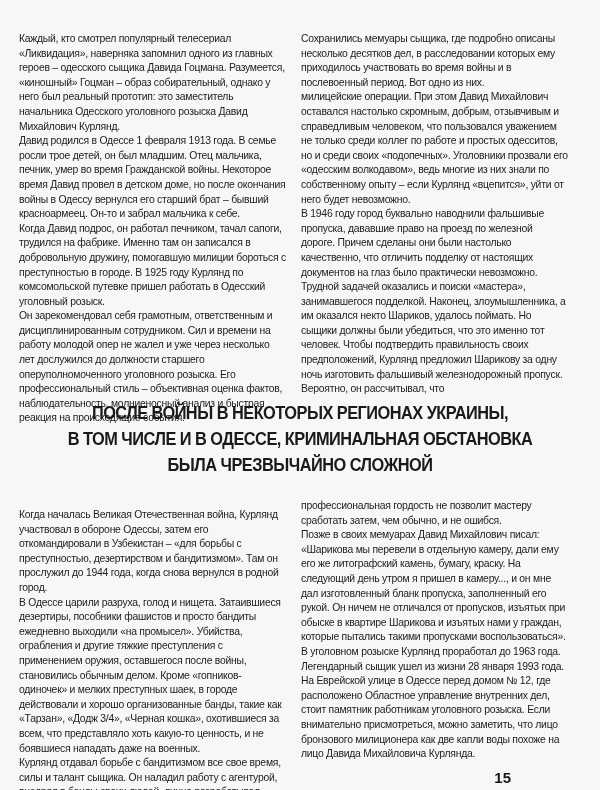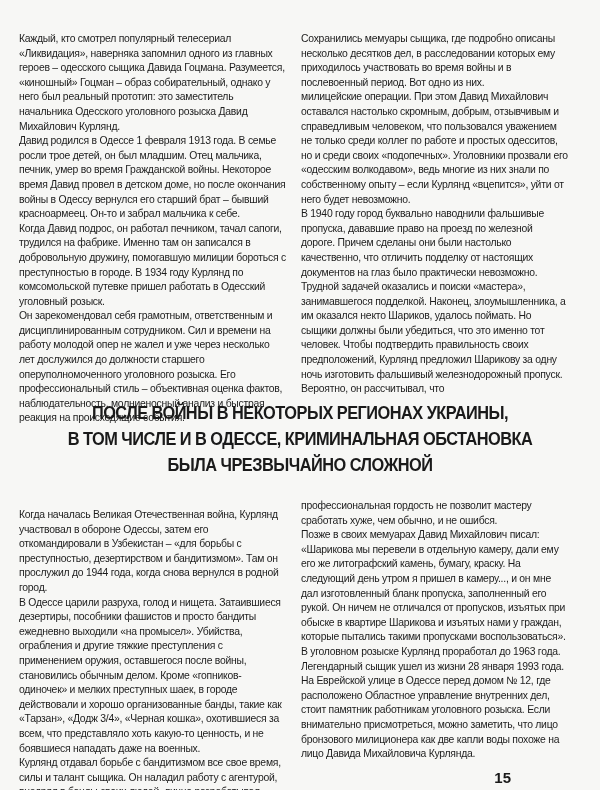--- a/index.html
+++ b/index.html
@@ -43,43 +43,43 @@
   }
 </style>
 </head>
 <body>
 
 <div class="page">
 
   <div class="col col-top-left">
     <p>Каждый, кто смотрел популярный телесериал «Ликвидация», наверняка запомнил одного из главных героев – одесского сыщика Давида Гоцмана. Разумеется, «киношный» Гоцман – образ собирательный, однако у него был реальный прототип: это заместитель начальника Одесского уголовного розыска Давид Михайлович Курлянд.</p>
     <p>Давид родился в Одессе 1 февраля 1913 года. В семье росли трое детей, он был младшим. Отец мальчика, печник, умер во время Гражданской войны. Некоторое время Давид провел в детском доме, но после окончания войны в Одессу вернулся его старший брат – бывший красноармеец. Он-то и забрал мальчика к себе.</p>
-    <p>Когда Давид подрос, он работал печником, тачал сапоги, трудился на фабрике. Именно там он записался в добровольную дружину, помогавшую милиции бороться с преступностью в городе. В 1934 году Курлянд по комсомольской путевке пришел работать в Одесский уголовный розыск.</p>
+    <p>Когда Давид подрос, он работал печником, тачал сапоги, трудился на фабрике. Именно там он записался в добровольную дружину, помогавшую милиции бороться с преступностью в городе. В 1925 году Курлянд по комсомольской путевке пришел работать в Одесский уголовный розыск.</p>
     <p>Он зарекомендовал себя грамотным, ответственным и дисциплинированным сотрудником. Сил и времени на работу молодой опер не жалел и уже через несколько лет дослужился до должности старшего оперуполномоченного уголовного розыска. Его профессиональный стиль – объективная оценка фактов, наблюдательность, молниеносный анализ и быстрая реакция на происходящие события.</p>
   </div>
 
   <div class="col col-top-right">
     <p>Сохранились мемуары сыщика, где подробно описаны несколько десятков дел, в расследовании которых ему приходилось участвовать во время войны и в послевоенный период. Вот одно из них.</p>
     <p>милицейские операции. При этом Давид Михайлович оставался настолько скромным, добрым, отзывчивым и справедливым человеком, что пользовался уважением не только среди коллег по работе и простых одесситов, но и среди своих «подопечных». Уголовники прозвали его «одесским волкодавом», ведь многие из них знали по собственному опыту – если Курлянд «вцепится», уйти от него будет невозможно.</p>
-    <p>В 1940 году город буквально наводнили фальшивые пропуска, дававшие право на проезд по железной дороге. Причем сделаны они были настолько качественно, что отличить подделку от настоящих документов на глаз было практически невозможно.</p>
+    <p>В 1946 году город буквально наводнили фальшивые пропуска, дававшие право на проезд по железной дороге. Причем сделаны они были настолько качественно, что отличить подделку от настоящих документов на глаз было практически невозможно.</p>
     <p>Трудной задачей оказались и поиски «мастера», занимавшегося подделкой. Наконец, злоумышленника, а им оказался некто Шариков, удалось поймать. Но сыщики должны были убедиться, что это именно тот человек. Чтобы подтвердить правильность своих предположений, Курлянд предложил Шарикову за одну ночь изготовить фальшивый железнодорожный пропуск. Вероятно, он рассчитывал, что</p>
   </div>
 
   <div class="headline">
     <div>ПОСЛЕ ВОЙНЫ В НЕКОТОРЫХ РЕГИОНАХ УКРАИНЫ,</div>
     <div>В ТОМ ЧИСЛЕ И В ОДЕССЕ, КРИМИНАЛЬНАЯ ОБСТАНОВКА</div>
     <div>БЫЛА ЧРЕЗВЫЧАЙНО СЛОЖНОЙ</div>
   </div>
 
   <div class="col col-bot-left">
     <p>Когда началась Великая Отечественная война, Курлянд участвовал в обороне Одессы, затем его откомандировали в Узбекистан – «для борьбы с преступностью, дезертирством и бандитизмом». Там он прослужил до 1944 года, когда снова вернулся в родной город.</p>
     <p>В Одессе царили разруха, голод и нищета. Затаившиеся дезертиры, пособники фашистов и просто бандиты ежедневно выходили «на промысел». Убийства, ограбления и другие тяжкие преступления с применением оружия, оставшегося после войны, становились обычным делом. Кроме «гопников-одиночек» и мелких преступных шаек, в городе действовали и хорошо организованные банды, такие как «Тарзан», «Додж 3/4», «Черная кошка», охотившиеся за всем, что представляло хоть какую-то ценность, и не боявшиеся нападать даже на военных.</p>
     <p>Курлянд отдавал борьбе с бандитизмом все свое время, силы и талант сыщика. Он наладил работу с агентурой, внедрял в банды своих людей, лично разрабатывал</p>
   </div>
 
   <div class="col col-bot-right">
-    <p>профессиональная гордость не позволит мастеру сработать хуже, чем обычно, и не ошибся.</p>
+    <p>профессиональная гордость не позволит мастеру сработать затем, чем обычно, и не ошибся.</p>
     <p>Позже в своих мемуарах Давид Михайлович писал: «Шарикова мы перевели в отдельную камеру, дали ему его же литографский камень, бумагу, краску. На следующий день утром я пришел в камеру..., и он мне дал изготовленный бланк пропуска, заполненный его рукой. Он ничем не отличался от пропусков, изъятых при обыске в квартире Шарикова и изъятых нами у граждан, которые пытались такими пропусками воспользоваться».</p>
     <p>В уголовном розыске Курлянд проработал до 1963 года. Легендарный сыщик ушел из жизни 28 января 1993 года. На Еврейской улице в Одессе перед домом № 12, где расположено Областное управление внутренних дел, стоит памятник работникам уголовного розыска. Если внимательно присмотреться, можно заметить, что лицо бронзового милиционера как две капли воды похоже на лицо Давида Михайловича Курлянда.</p>
   </div>
 
   <div class="page-number">15</div>
 </div>
 
 </body></html>

